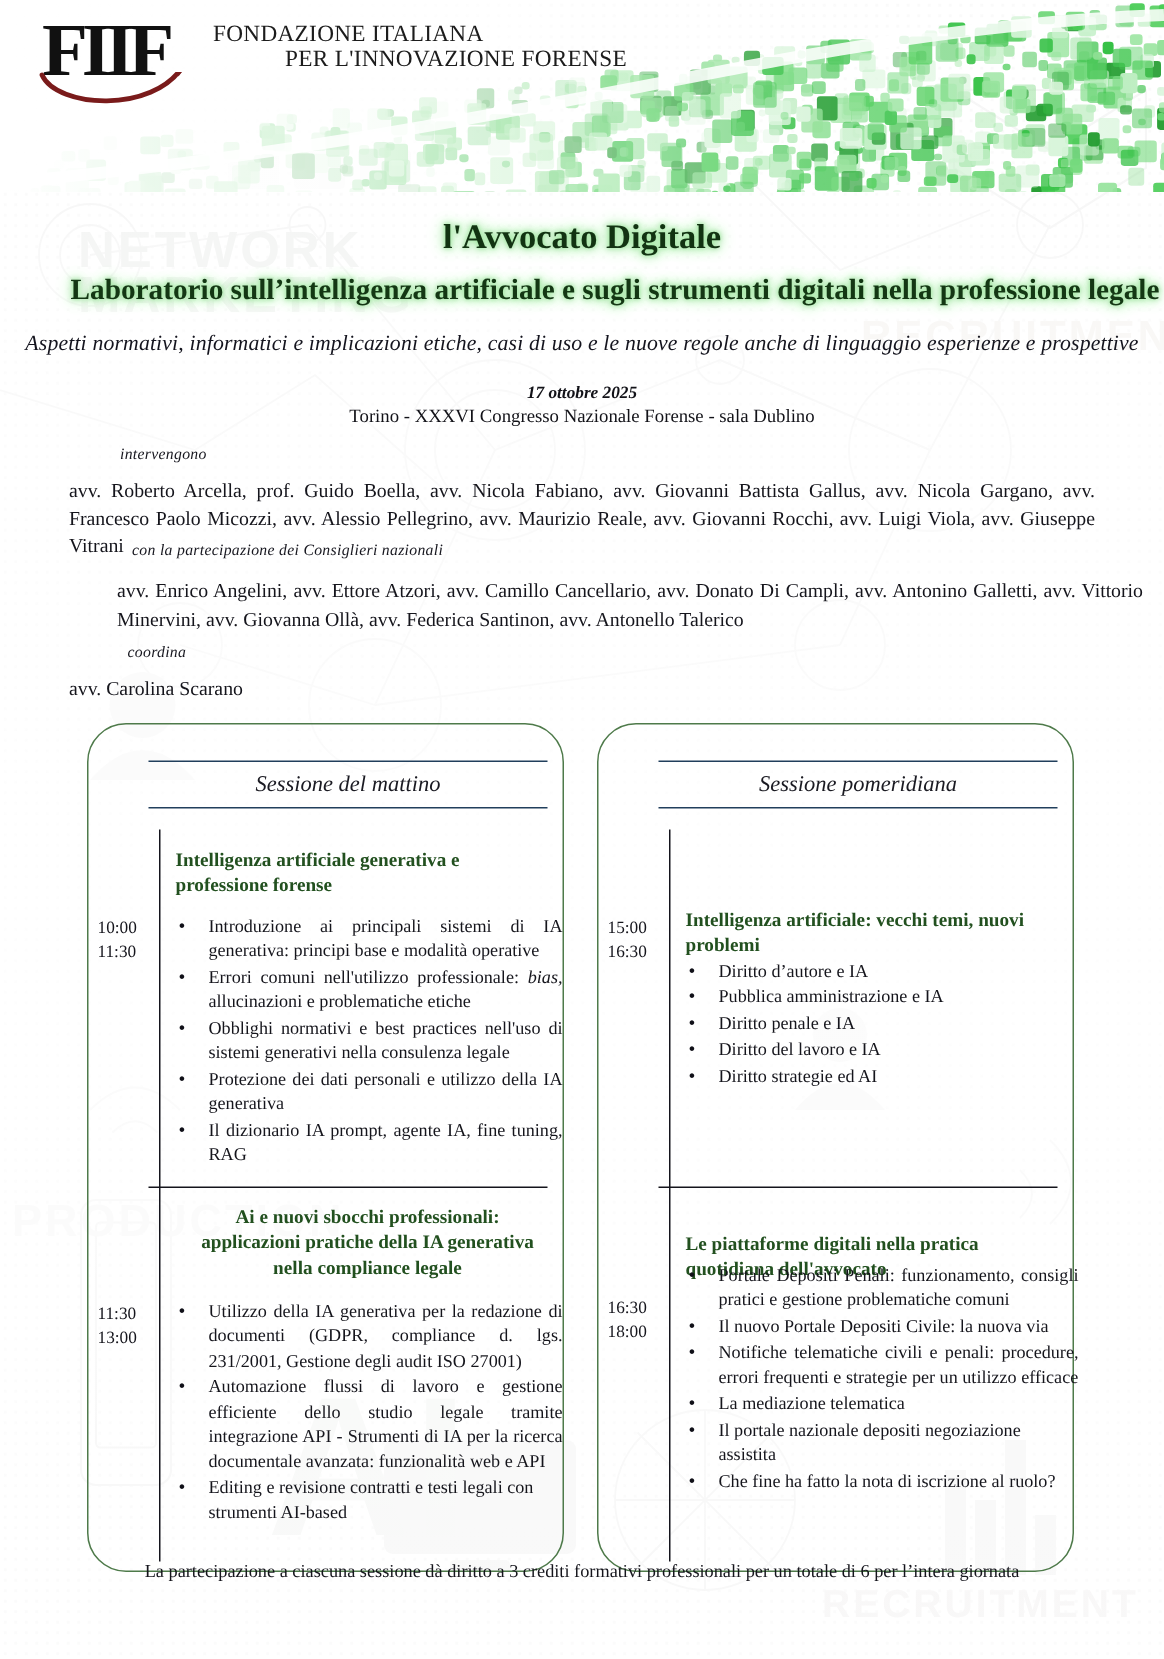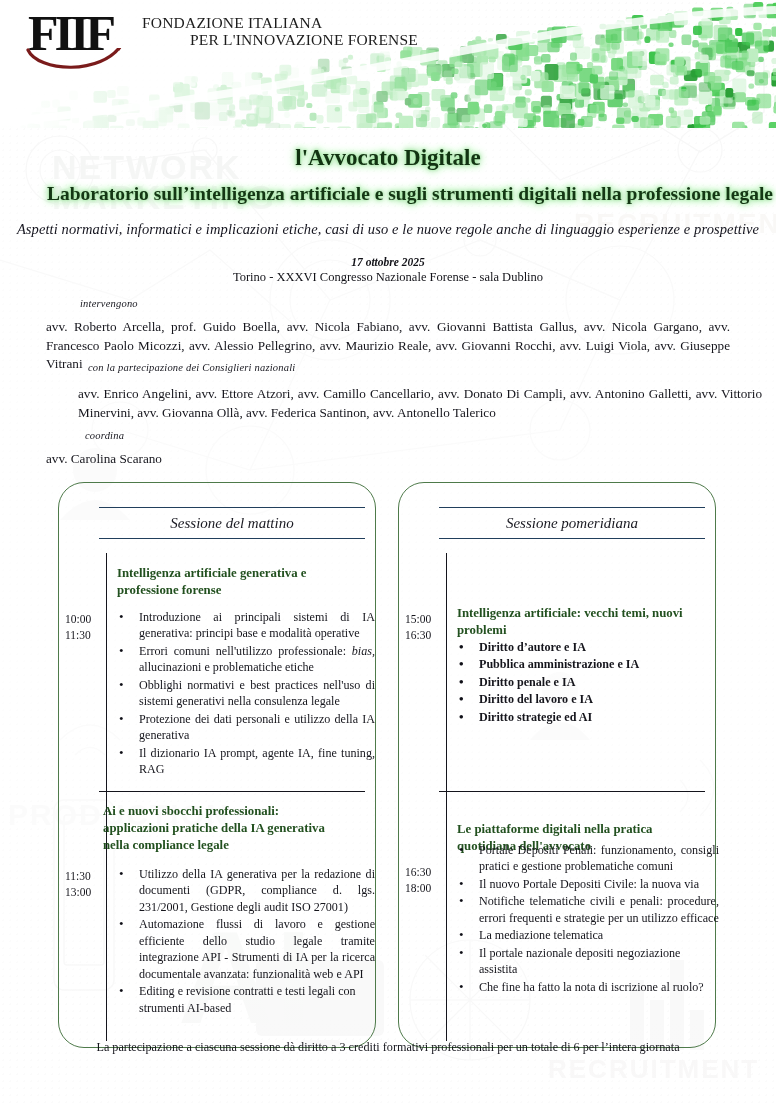--- a/index.html
+++ b/index.html
@@ -1076,21 +1076,21 @@
           <div>11:30</div>
         </div>
         <ul class="items" style="left:58px; top:126px; width:236px;">
           <li>Introduzione ai principali sistemi di IA generativa: principi base e modalità operative</li>
           <li>Errori comuni nell'utilizzo professionale: <em>bias,</em> allucinazioni e problematiche etiche</li>
           <li>Obblighi normativi e best practices nell'uso di sistemi generativi nella consulenza legale</li>
           <li>Protezione dei dati personali e utilizzo della IA generativa</li>
           <li>Il dizionario IA prompt, agente IA, fine tuning, RAG</li>
         </ul>
 
-        <div class="block-title" style="left:44px; top:320px; width:240px;">Ai e nuovi sbocchi professionali: applicazioni pratiche della IA generativa nella compliance legale</div>
+        <div class="block-title" style="left:66px; top:320px; width:240px;text-align:center;">Ai e nuovi sbocchi professionali: applicazioni pratiche della IA generativa nella compliance legale</div>
         <div class="times" style="left:6px; top:385px; width:40px;">
           <div>11:30</div>
           <div>13:00</div>
         </div>
         <ul class="items" style="left:58px; top:383px; width:236px;">
           <li>Utilizzo della IA generativa per la redazione di documenti (GDPR, compliance d. lgs. 231/2001, Gestione degli audit ISO 27001)</li>
           <li>Automazione flussi di lavoro e gestione efficiente dello studio legale tramite integrazione API - Strumenti di IA per la ricerca documentale avanzata: funzionalità web e API</li>
           <li class="nojust">Editing e revisione contratti e testi legali con strumenti AI-based</li>
         </ul>
       </div>
@@ -1102,21 +1102,21 @@
           <span>Sessione pomeridiana</span>
         </div>
         <div class="vrule" style="left:47px;"></div>
         <div class="hrule" style="top:308px;"></div>
 
         <div class="block-title" style="left:58px; top:122px; width:236px;">Intelligenza artificiale: vecchi temi, nuovi problemi</div>
         <div class="times" style="left:6px; top:128px; width:40px;">
           <div>15:00</div>
           <div>16:30</div>
         </div>
-        <ul class="items" style="left:58px; top:156px; width:236px;font-weight:bold;">
+        <ul class="items" style="left:58px; top:156px; width:236px;">
           <li class="nojust">Diritto d’autore e IA</li>
           <li class="nojust">Pubblica amministrazione e IA</li>
           <li class="nojust">Diritto penale e IA</li>
           <li class="nojust">Diritto del lavoro e IA</li>
           <li class="nojust">Diritto strategie ed AI</li>
         </ul>
 
         <div class="block-title" style="left:58px; top:338px; width:244px;">Le piattaforme digitali nella pratica quotidiana dell'avvocato</div>
         <div class="times" style="left:6px; top:381px; width:40px;">
           <div>16:30</div>

